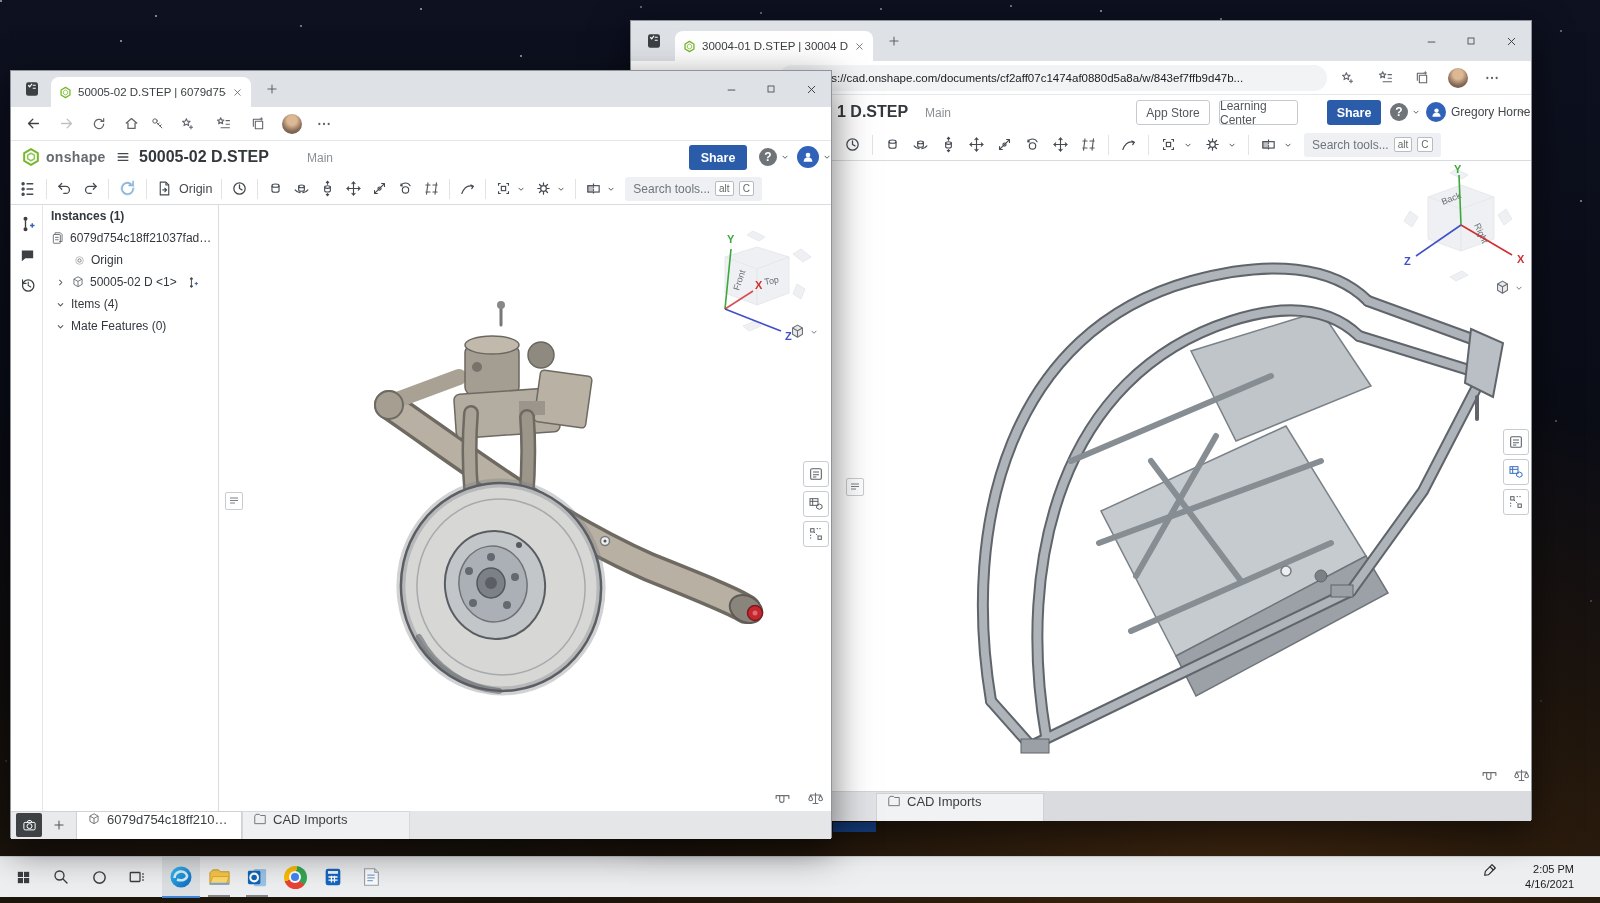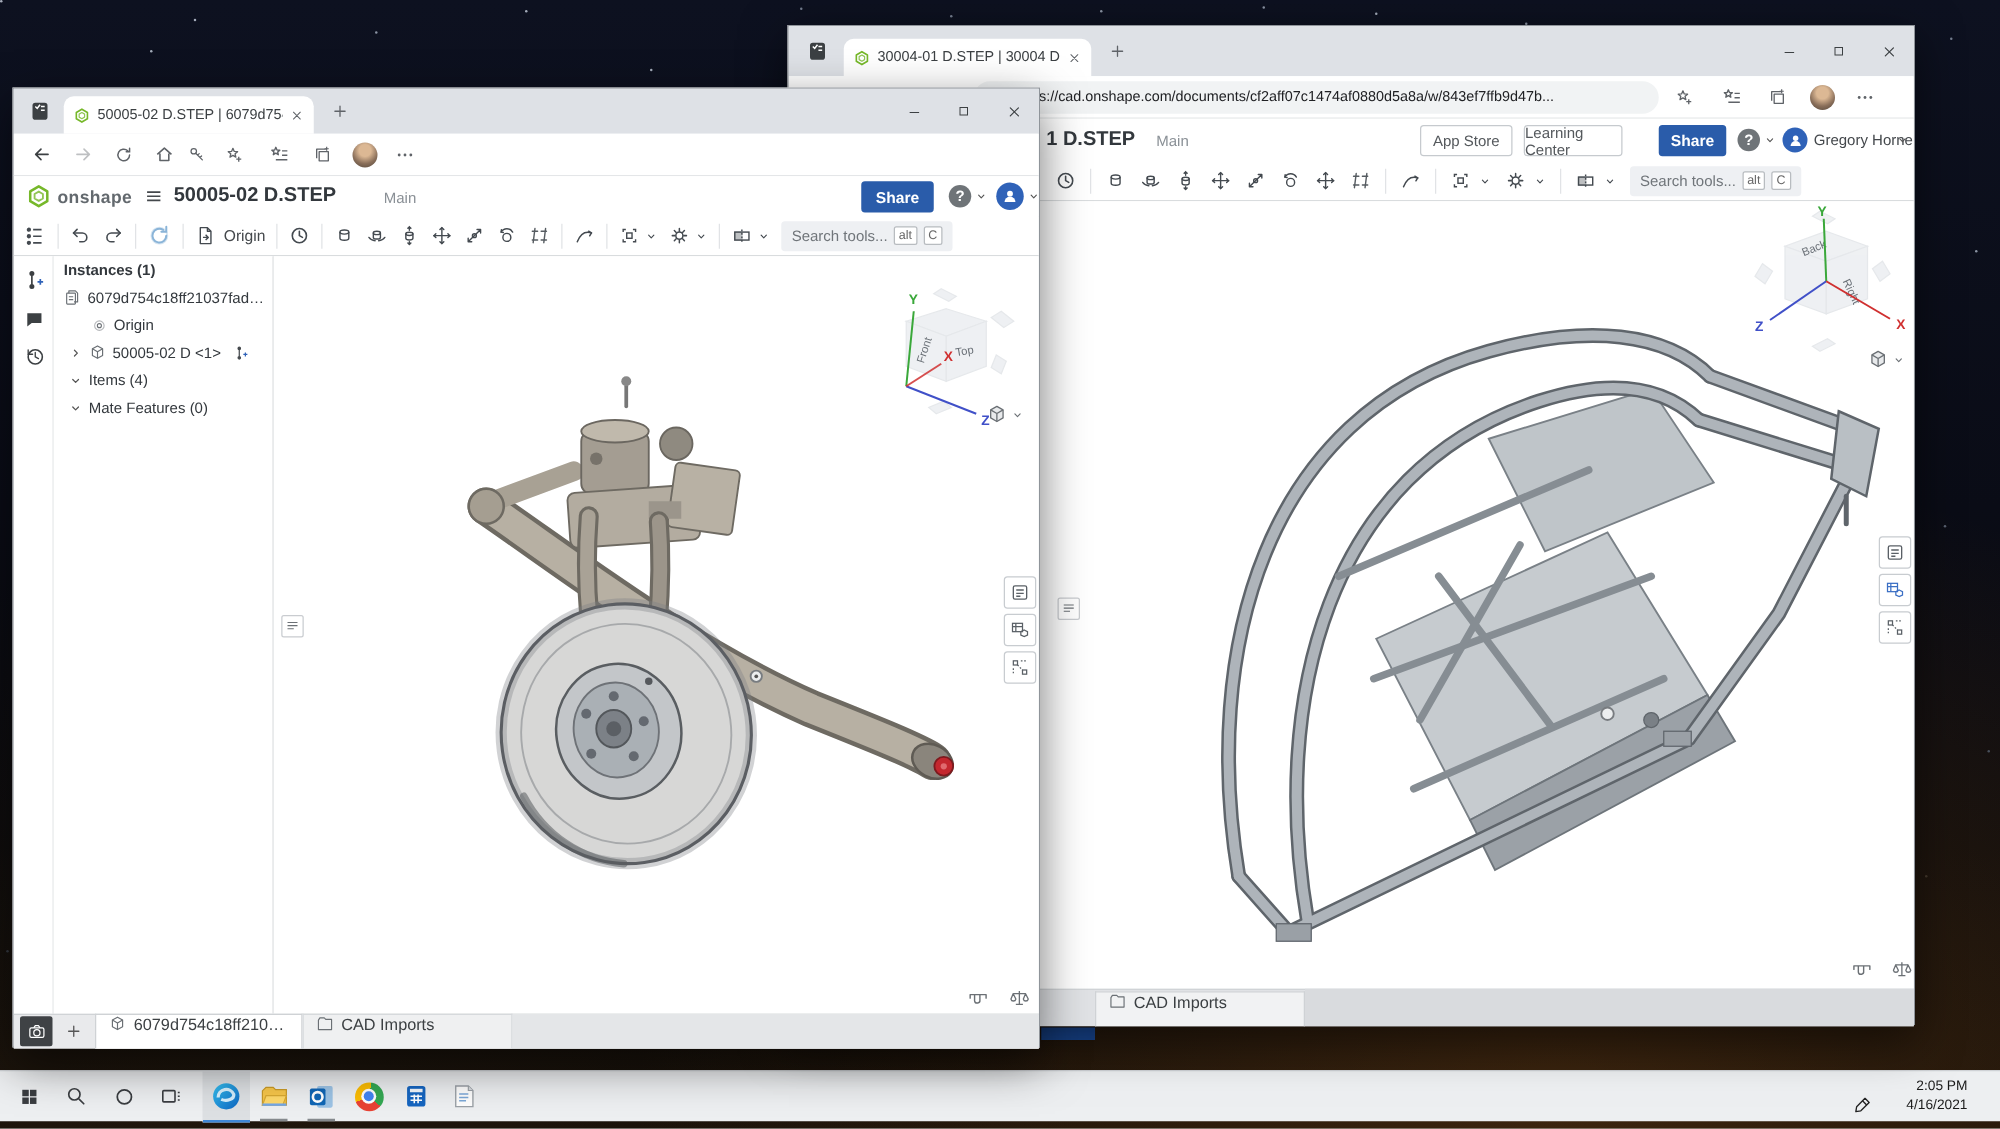--- a/index.html
+++ b/index.html
@@ -47,21 +47,21 @@
 .panel{position:absolute;background:#fff;border-right:1px solid #d9dcde;color:#33383d}
 .trow{display:flex;align-items:center;gap:5px;height:22px;font-size:12px;color:#33383d}
 .trow .lbl{white-space:nowrap;overflow:hidden;text-overflow:ellipsis}
 .filterin{width:106px;height:24px;border:1px solid #c9ccd0;border-radius:4px;font-size:11px;font-style:italic;color:#555;padding:0 7px;outline:none}
 .filterin::placeholder{color:#9aa0a6}
 .lstrip{position:absolute;background:#fff;border-right:1px solid #e4e6e8;color:#3c4043}
 .taskbar{position:absolute;left:0;top:856px;width:1600px;height:41px;background:#edeff1;border-top:1px solid #cfd2d6;display:flex;align-items:center}
 .tbi{width:38px;height:41px;display:flex;align-items:center;justify-content:center;position:relative;flex:none}
 .tbi.active{background:#dde0e3;box-shadow:inset 0 -2px 0 #3f87d6}
 .uline:after{content:"";position:absolute;bottom:1px;left:8px;right:8px;height:2px;background:#85898d}
-.tray{margin-left:auto;display:flex;align-items:flex-end;gap:27px;padding-right:26px}
+.tray{margin-left:auto;display:flex;align-items:flex-start;gap:27px;padding-right:26px}
 .traytime{font-size:11px;color:#1a1a1a;text-align:right;line-height:1.4}
 .chromeball{width:23px;height:23px;border-radius:50%;background:conic-gradient(from 130deg,#e94335 0 33%,#fbbc04 0 66%,#34a853 0 100%);display:flex;align-items:center;justify-content:center}
 .chromein{width:12px;height:12px;border-radius:50%;background:#fff;display:flex;align-items:center;justify-content:center}
 .chromecore{width:8px;height:8px;border-radius:50%;background:#4285f4}
 .i{display:block;flex:none}
 .green{color:#76b82a}
 .bluestrip{position:absolute;left:833px;top:822px;width:43px;height:10px;background:#1a4b9b}
 .vcwrap{position:absolute}
 .cubelbl{font-size:9px;fill:#6a7077}
 .axl{font-size:11px;font-weight:bold}

